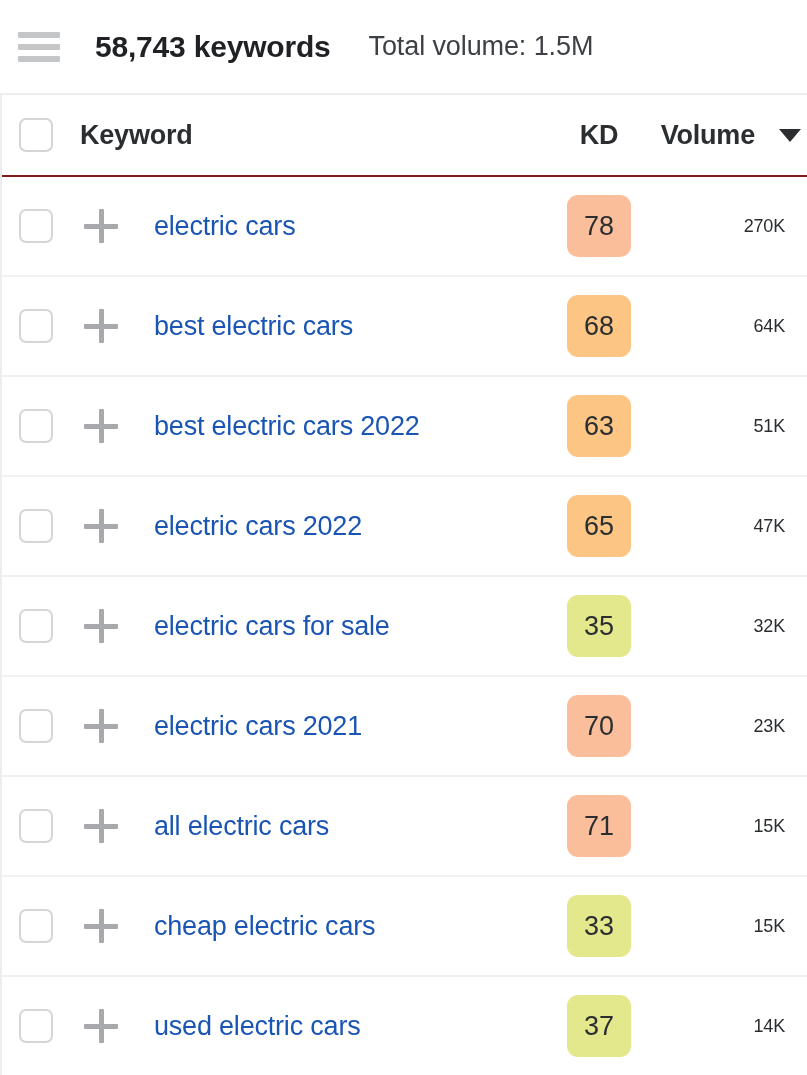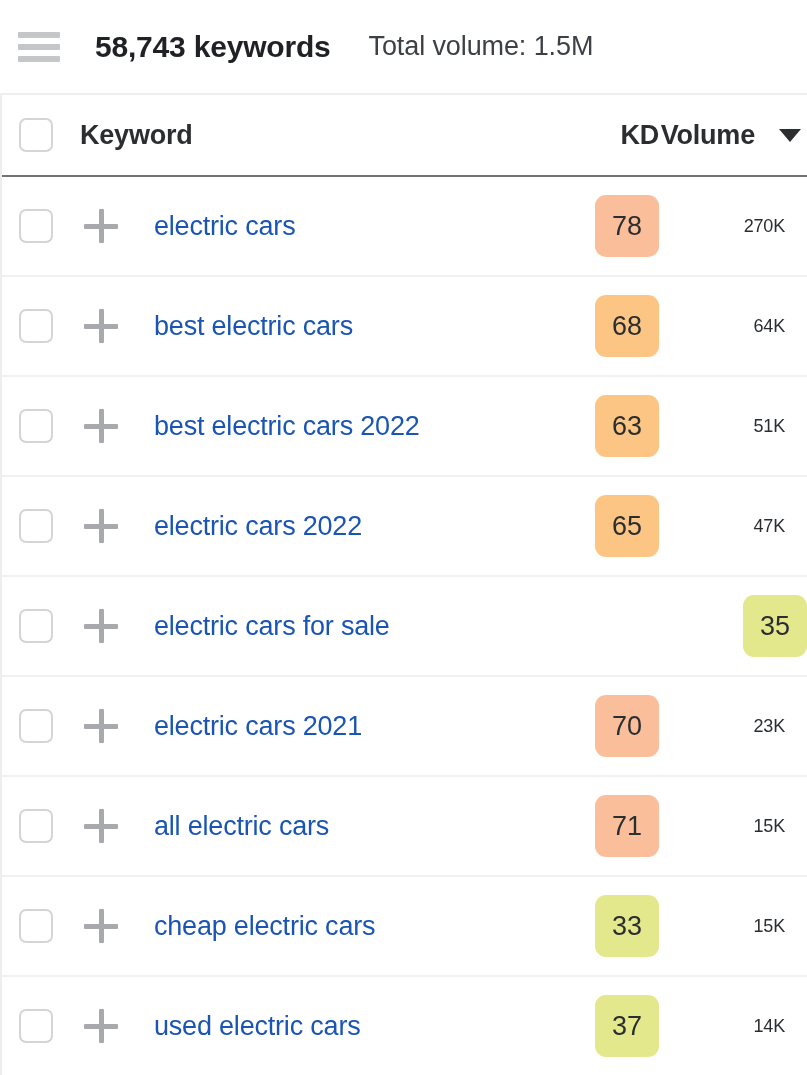--- a/index.html
+++ b/index.html
@@ -75,21 +75,21 @@
   }
   .row {
     display: flex;
     align-items: center;
     height: 100px;
     box-sizing: border-box;
     background: #ffffff;
   }
   .row.header-row {
     height: 82px;
-    border-bottom: 2px solid #737373;
+    border-bottom: 2px solid #7f1d1d;
   }
   .row.data-row {
     border-bottom: 2px solid #f0f1f2;
   }
 
   
   .cell-check {
     width: 68px;
     flex: 0 0 68px;
     display: flex;
@@ -106,21 +106,21 @@
   .cell-keyword {
     flex: 1 1 auto;
     padding-left: 22px;
     overflow: hidden;
     white-space: nowrap;
   }
   .cell-kd {
     width: 120px;
     flex: 0 0 120px;
     display: flex;
-    justify-content: flex-end;
+    justify-content: center;
     align-items: center;
   }
   .cell-volume {
     width: 148px;
     flex: 0 0 148px;
     display: flex;
     justify-content: flex-end;
     align-items: center;
     padding-right: 22px;
     box-sizing: border-box;
@@ -323,20 +323,23 @@
           <div class="cell-check">
             <div class="checkbox"></div>
           </div>
           <div class="cell-plus">
             <div class="plus-icon"></div>
           </div>
           <div class="cell-keyword"><span class="keyword-link">electric cars for sale</span></div>
           <div class="cell-kd">
             <span class="kd-badge" style="background: rgb(228, 232, 140);">35</span>
           </div>
+          <div class="cell-volume">
+            <span class="volume-value">32K</span>
+          </div>
         </div>
         <div class="row data-row">
           <div class="cell-check">
             <div class="checkbox"></div>
           </div>
           <div class="cell-plus">
             <div class="plus-icon"></div>
           </div>
           <div class="cell-keyword"><span class="keyword-link">electric cars 2021</span></div>
           <div class="cell-kd">

